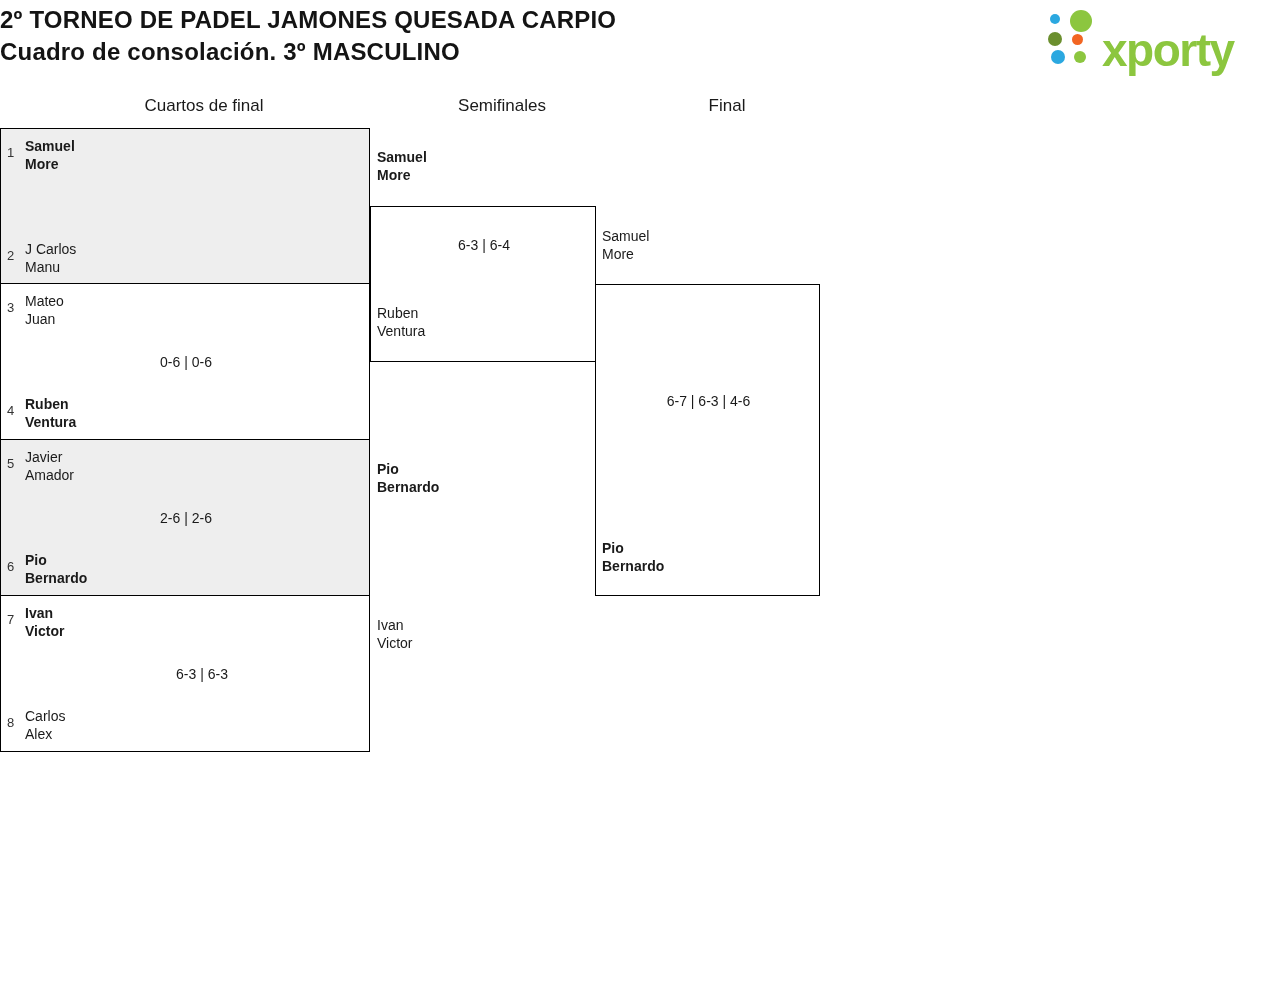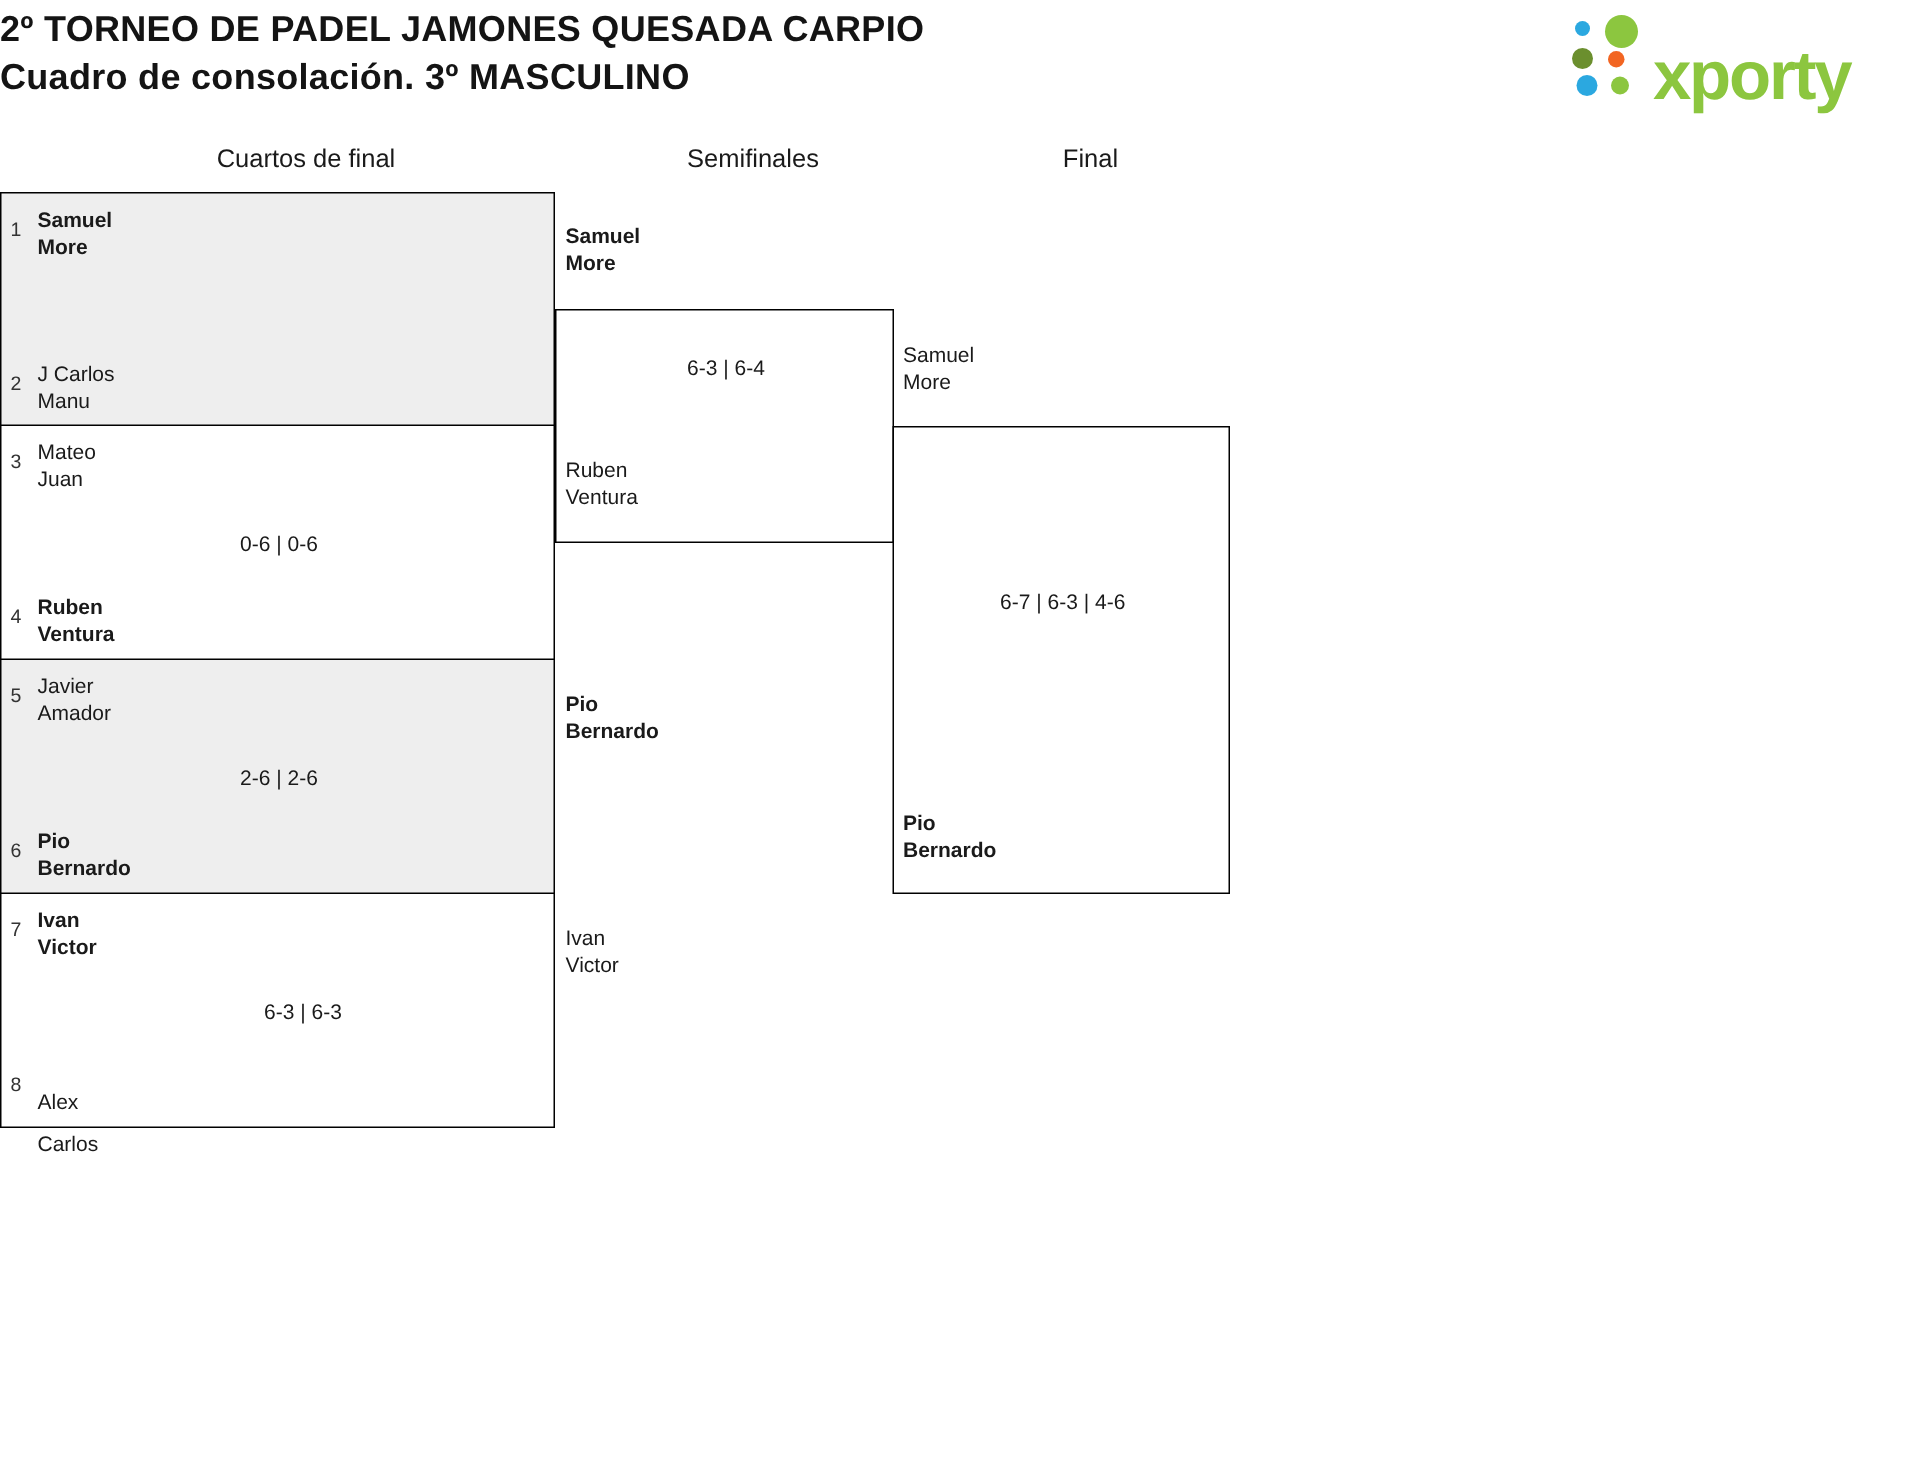--- a/index.html
+++ b/index.html
@@ -183,21 +183,21 @@
   </div>
 
   <div class="match bordered" style="left:0px; top:596px; width:370px; height:156px; border-top:none;">
     <div class="seed" style="top:16px;">7</div>
     <div class="player winner" style="top:8px;">Ivan</div>
     <div class="player winner" style="top:26px;">Victor</div>
 
     <div class="score" style="left:0px; top:70px; width:370px;margin-left:16px;">6-3 | 6-3</div>
 
     <div class="seed" style="top:119px;">8</div>
-    <div class="player" style="top:111px;margin-top:46px;">Carlos</div>
+    <div class="player" style="top:111px;">Carlos</div>
     <div class="player" style="top:129px;">Alex</div>
   </div>
 
   <div class="match bordered" style="left:370px; top:206px; width:226px; height:156px;">
     <div class="score" style="left:0px; top:30px; width:226px;">6-3 | 6-4</div>
   </div>
   <div class="match" style="left:370px; top:140px; width:226px; height:56px;">
     <div class="player winner" style="left:7px; top:8px;">Samuel</div>
     <div class="player winner" style="left:7px; top:26px;">More</div>
   </div>

